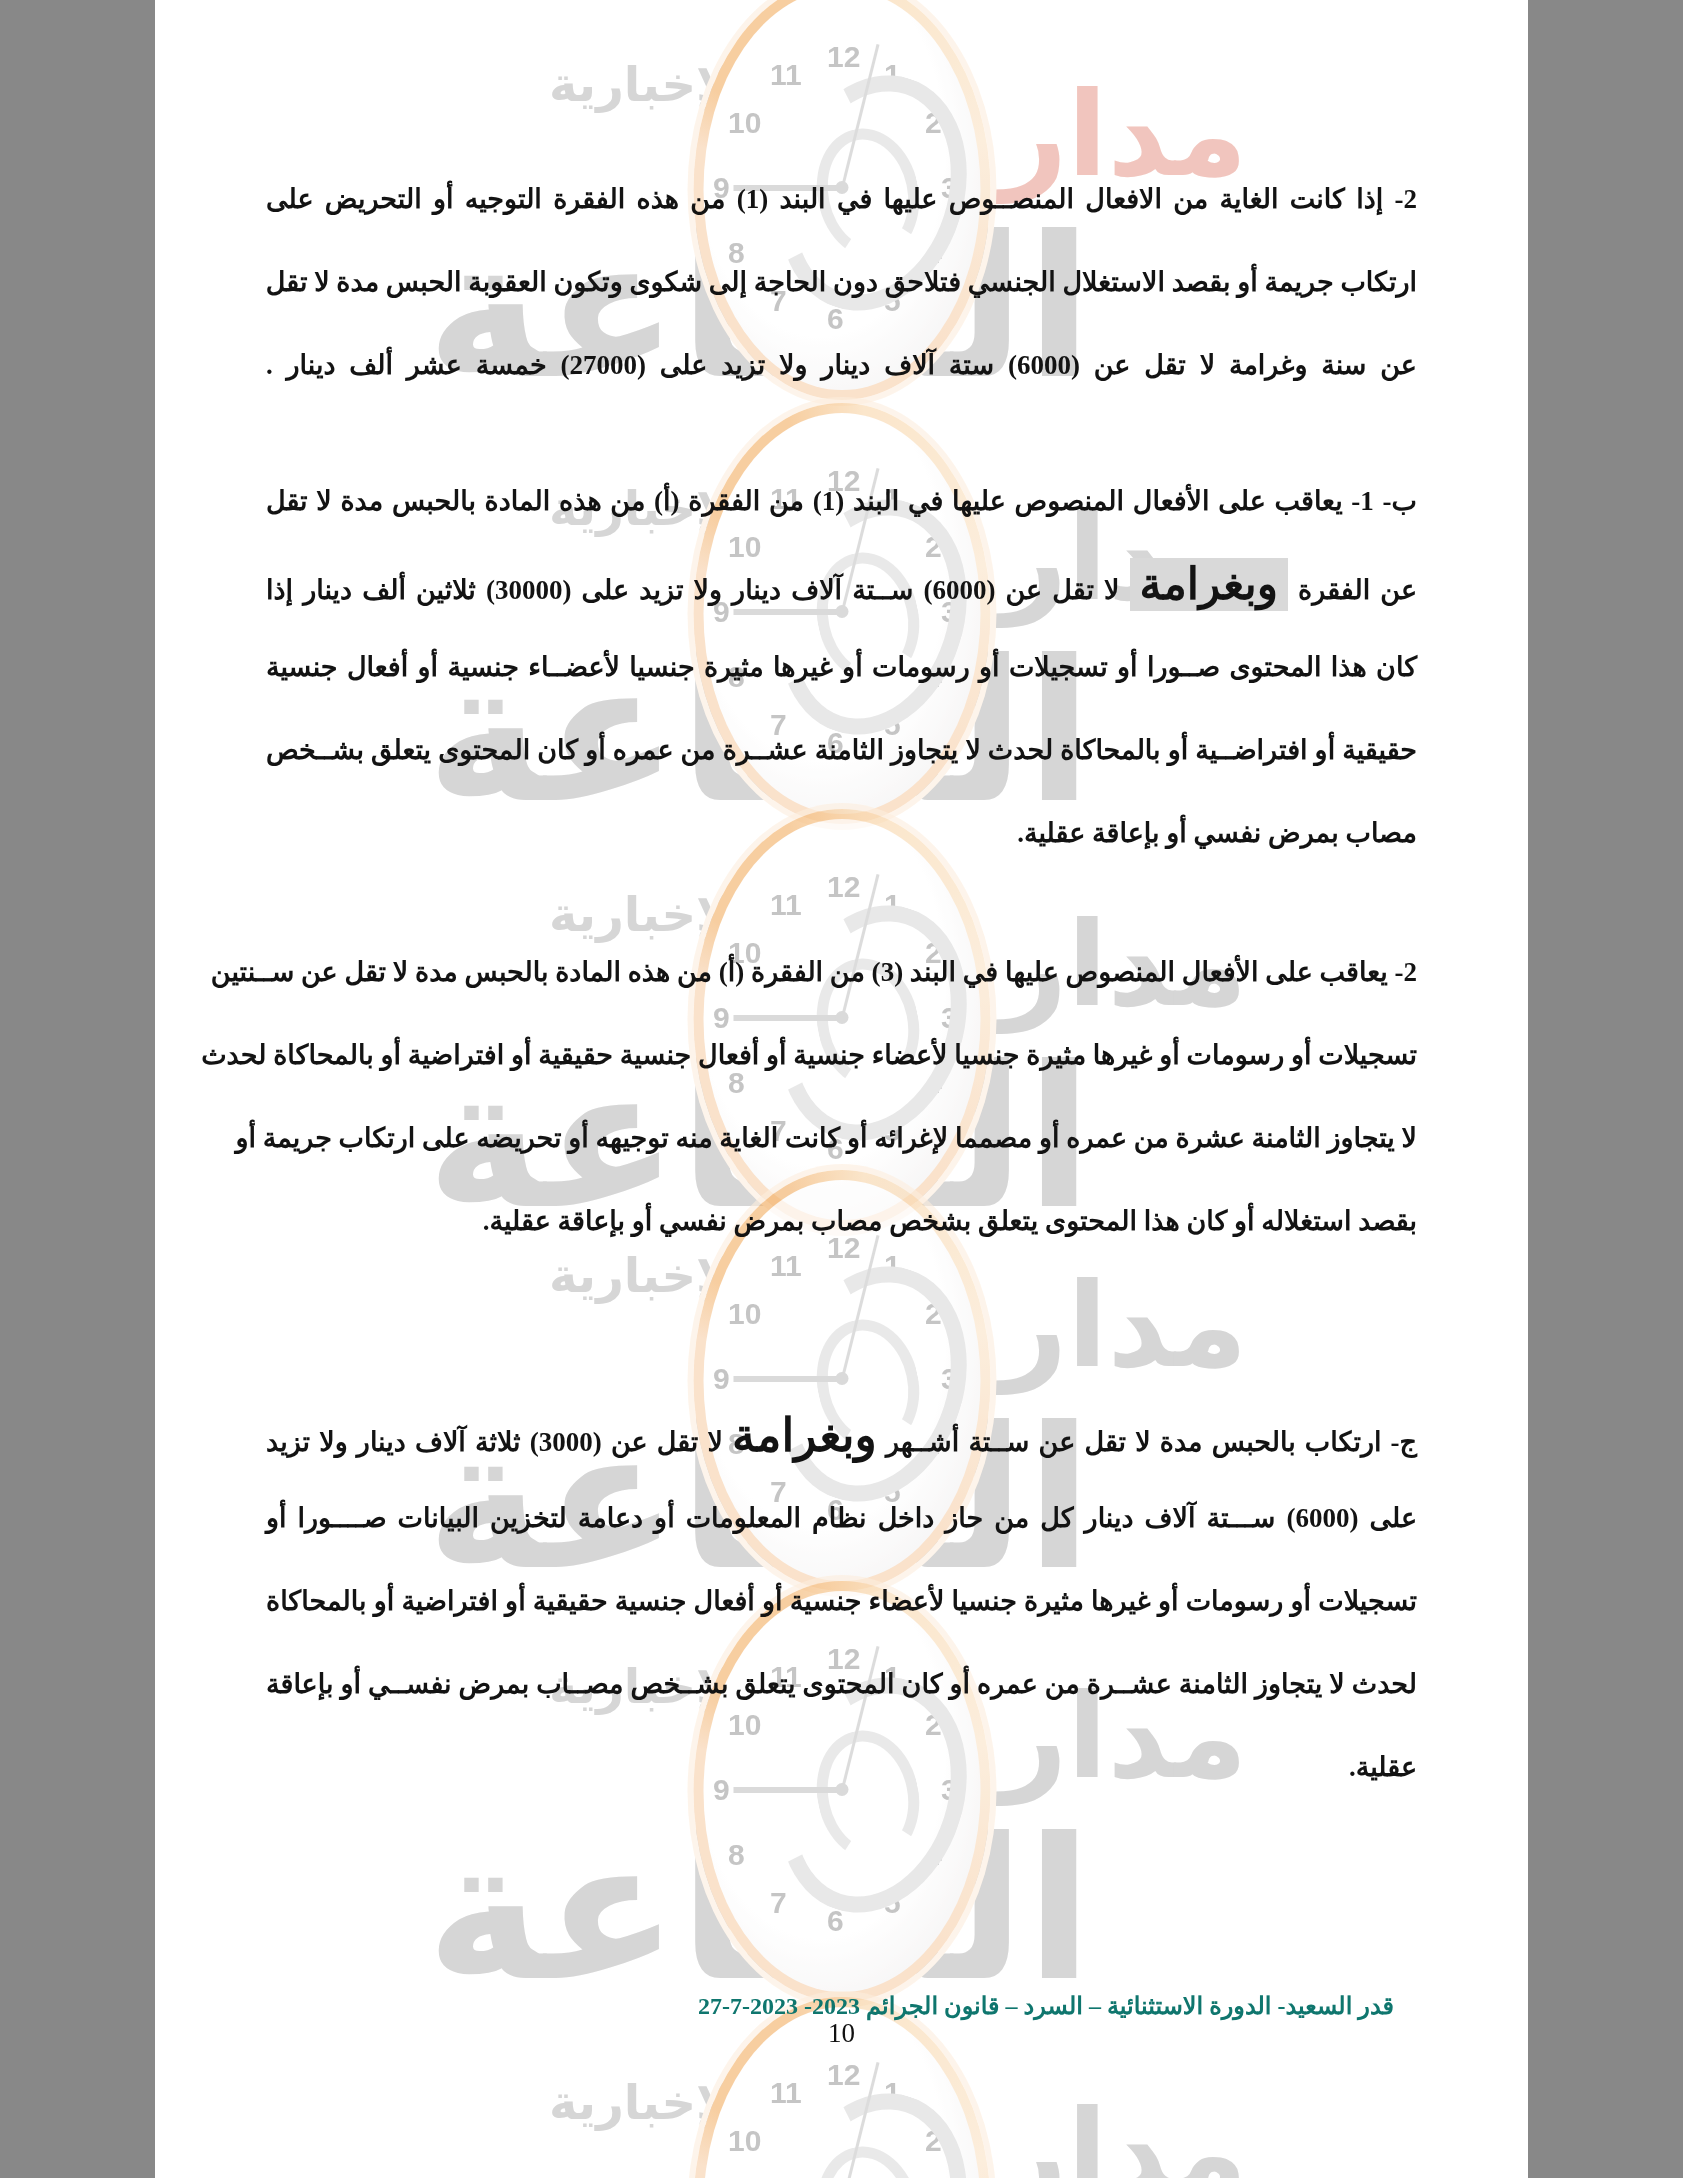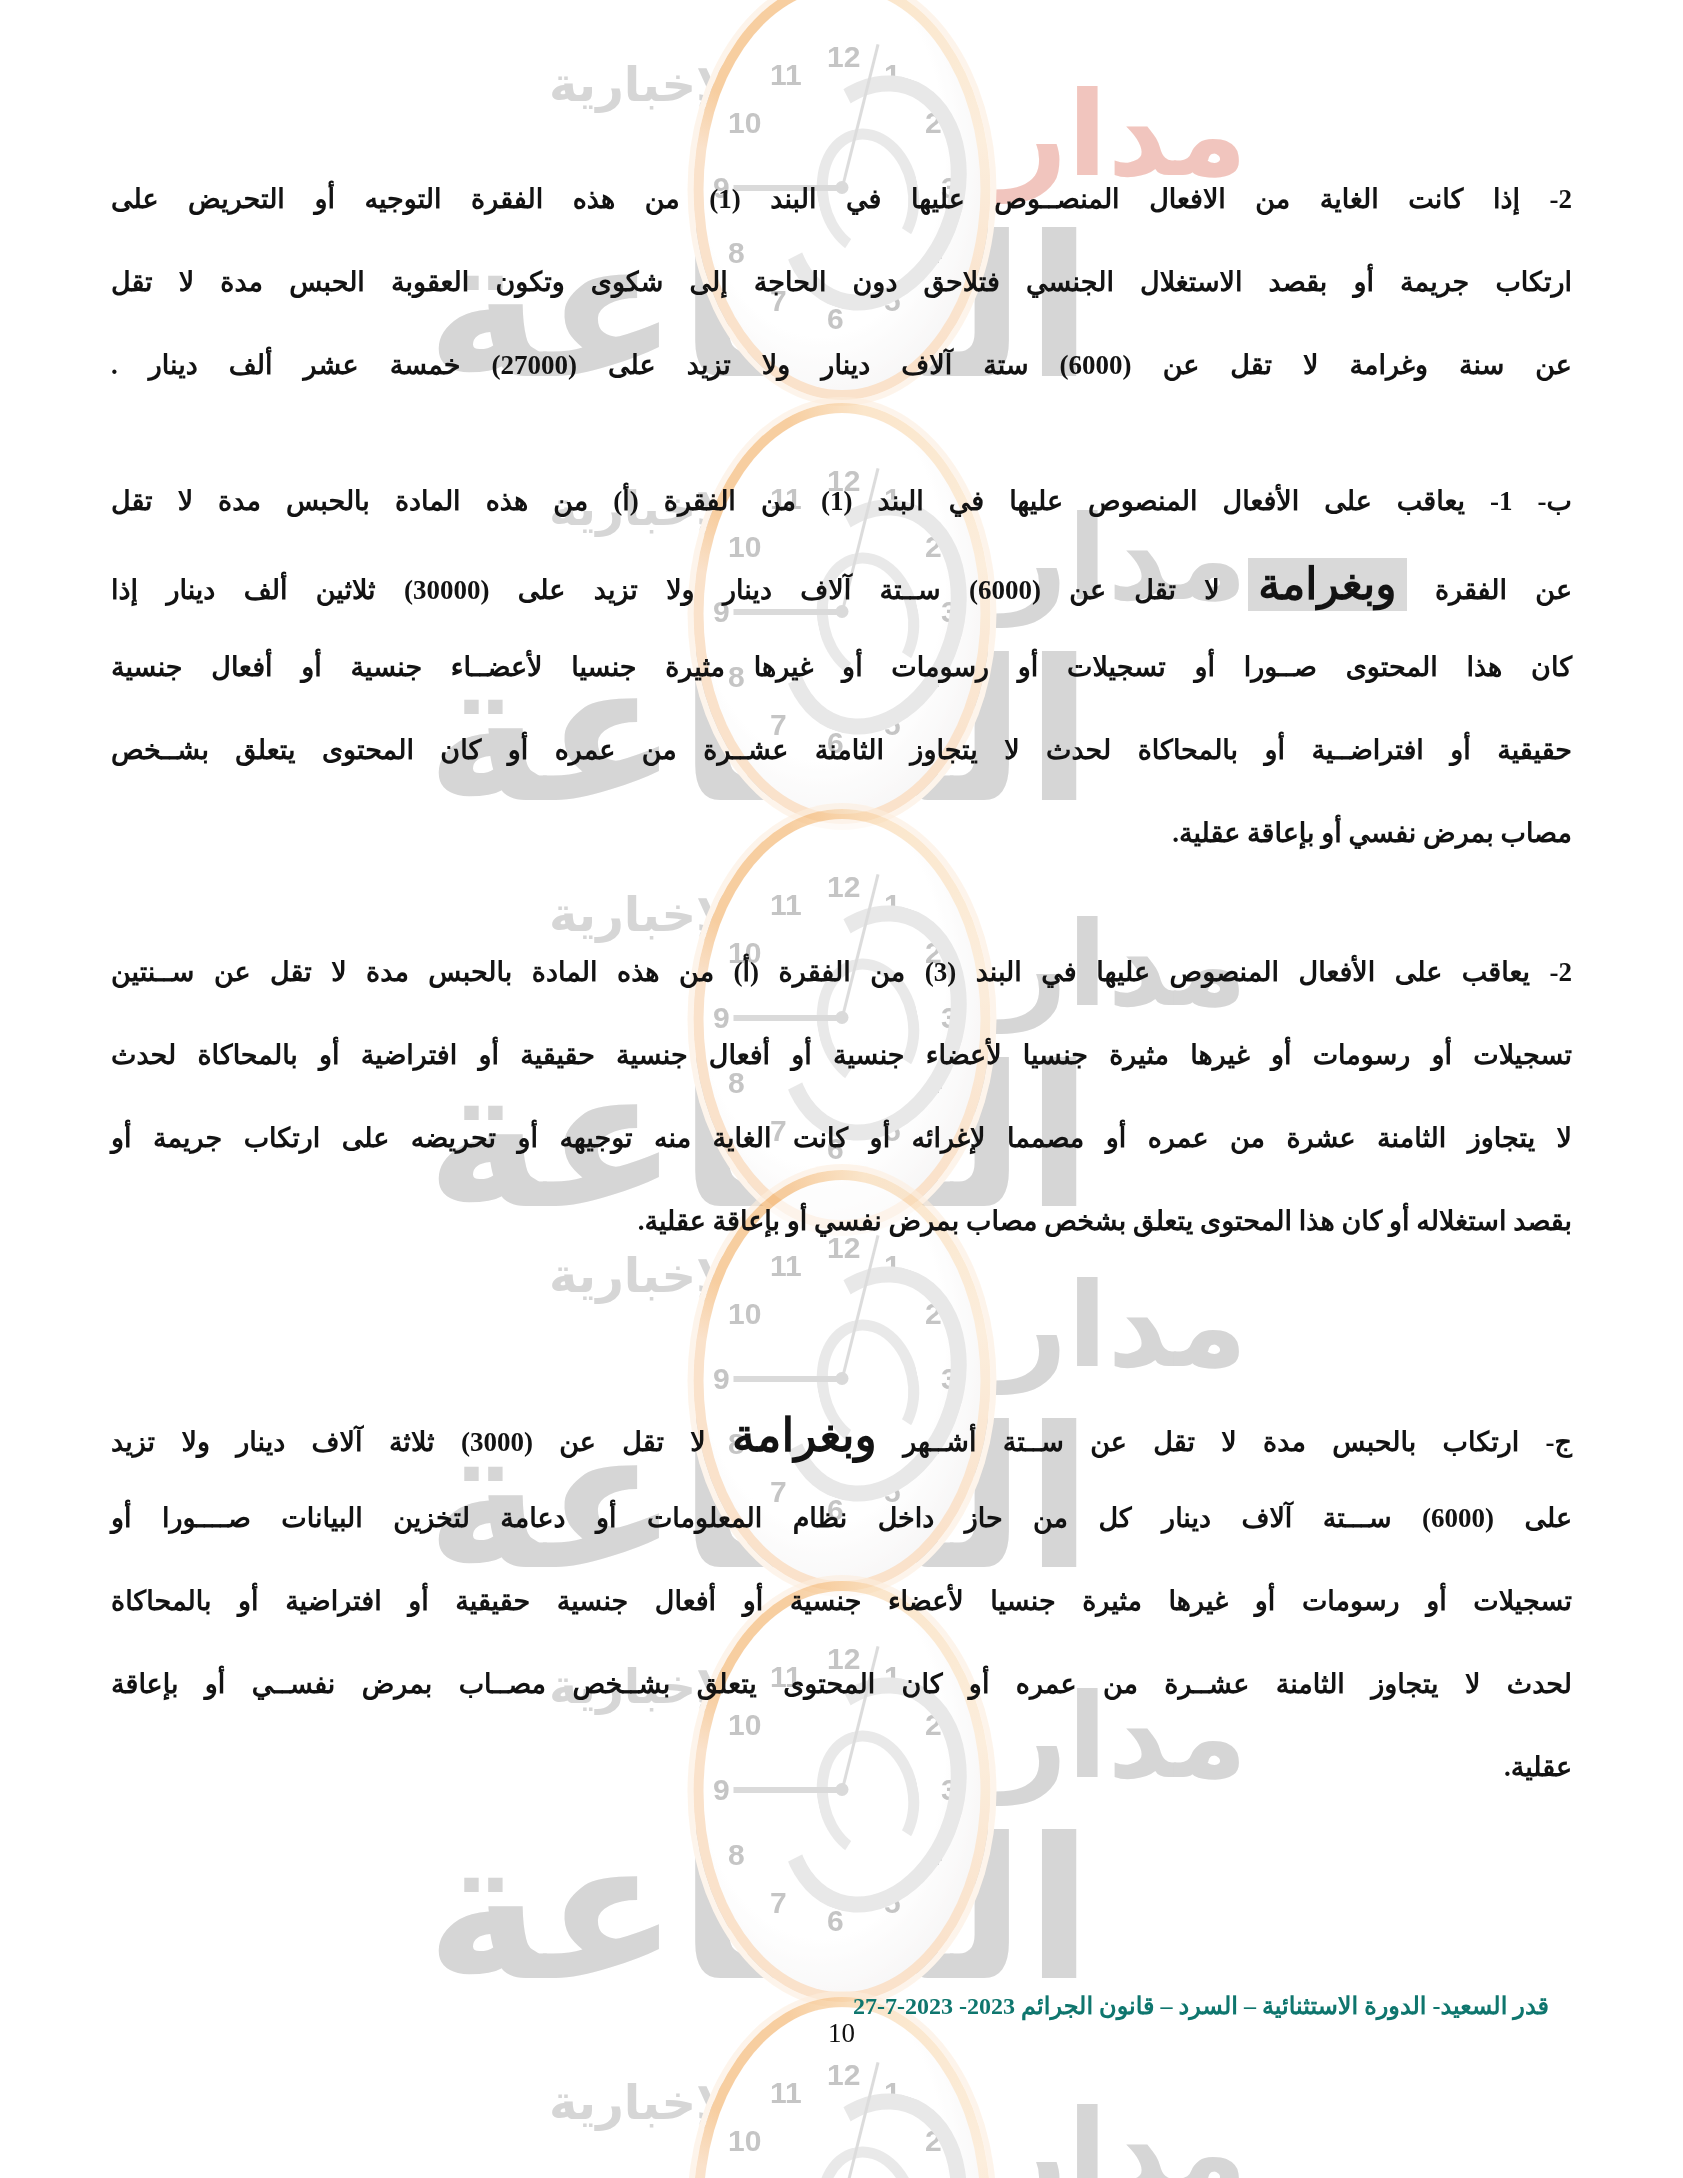--- a/index.html
+++ b/index.html
@@ -1,17 +1,17 @@
 <!DOCTYPE html>
 <html lang="ar" dir="rtl"><head>
 <meta charset="utf-8">
 <style>
   html,body{margin:0;padding:0;background:#888;}
   .page{
-    position:relative;width:1683px;height:2178px;margin:0 auto;
+    position:relative;width:1373px;height:2178px;margin:0 auto;
     background:#ffffff;overflow:hidden;
     font-family:"Liberation Serif","DejaVu Serif",serif;
     direction:rtl;
   }
   
   .wm{position:absolute;left:50%;width:891px;height:554px;transform:translateX(-50%);
       opacity:.6;pointer-events:none;z-index:0;}
   .wm-clock{position:absolute;left:297px;top:66px;width:297px;height:421px;border-radius:50%;
       background:conic-gradient(from 150deg,#f7cfa9 0 38%,#f3ae62 44% 54%,#f9d6a9 60%,#fbe3c6 78%,#f7cfa9 100%);
       box-shadow:0 0 0 6px #fdeede;}

